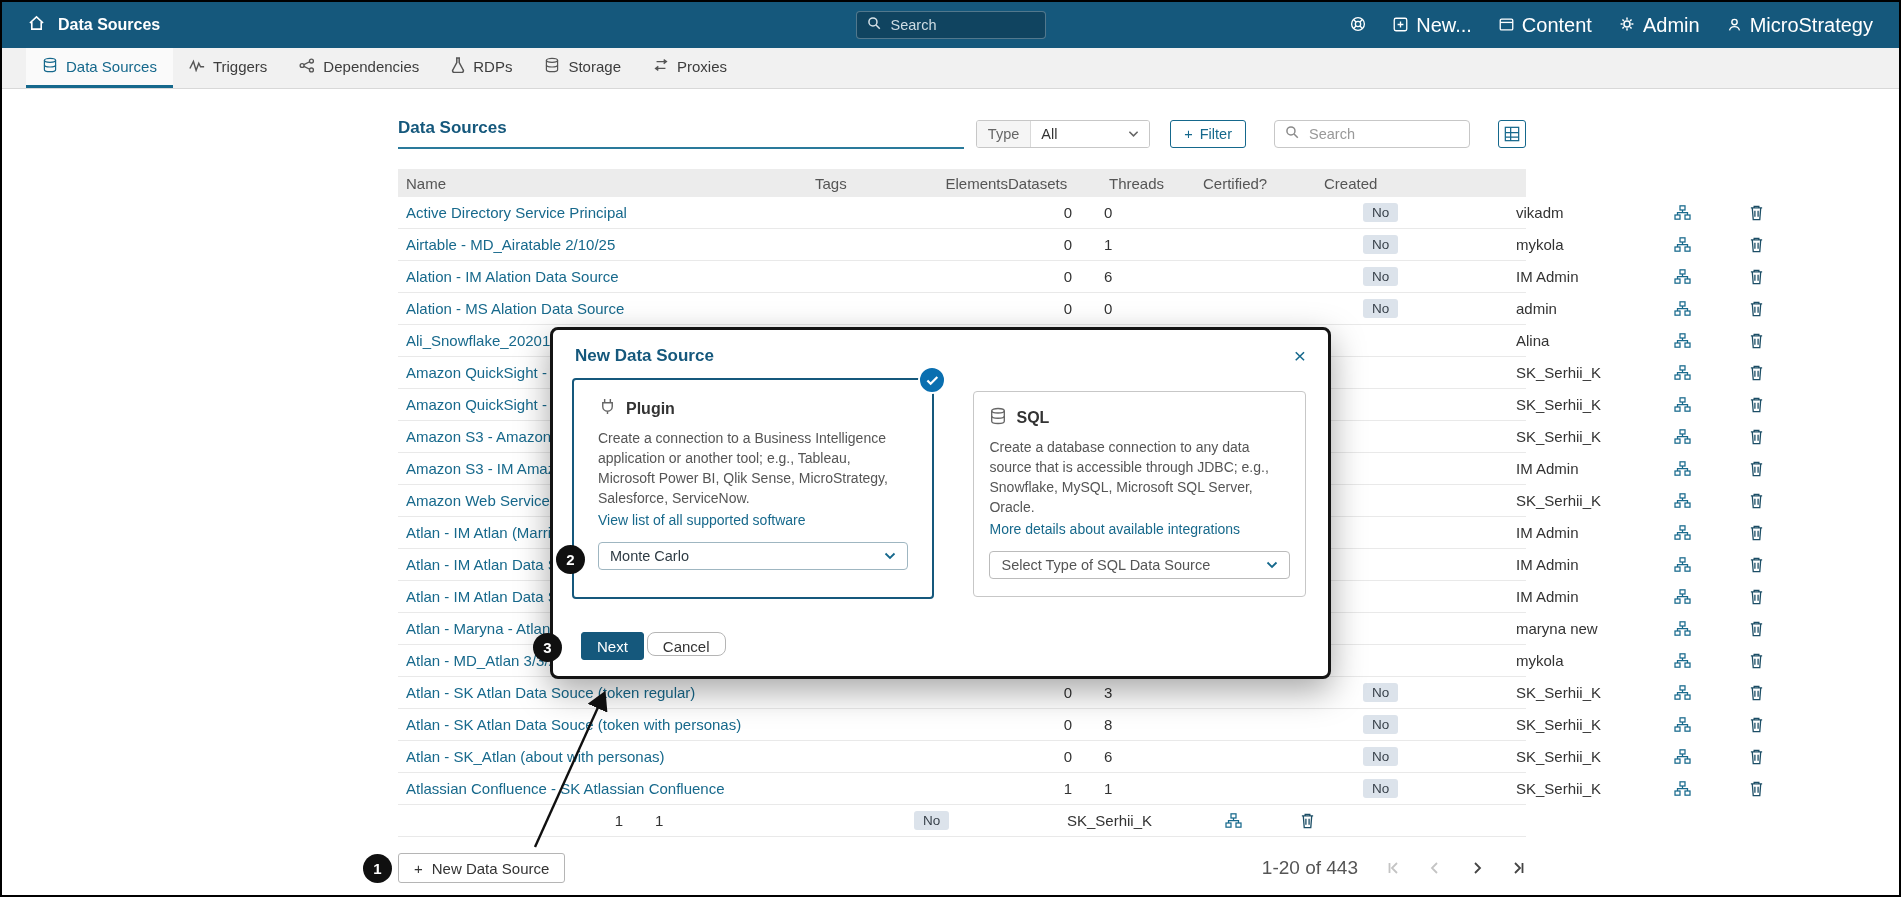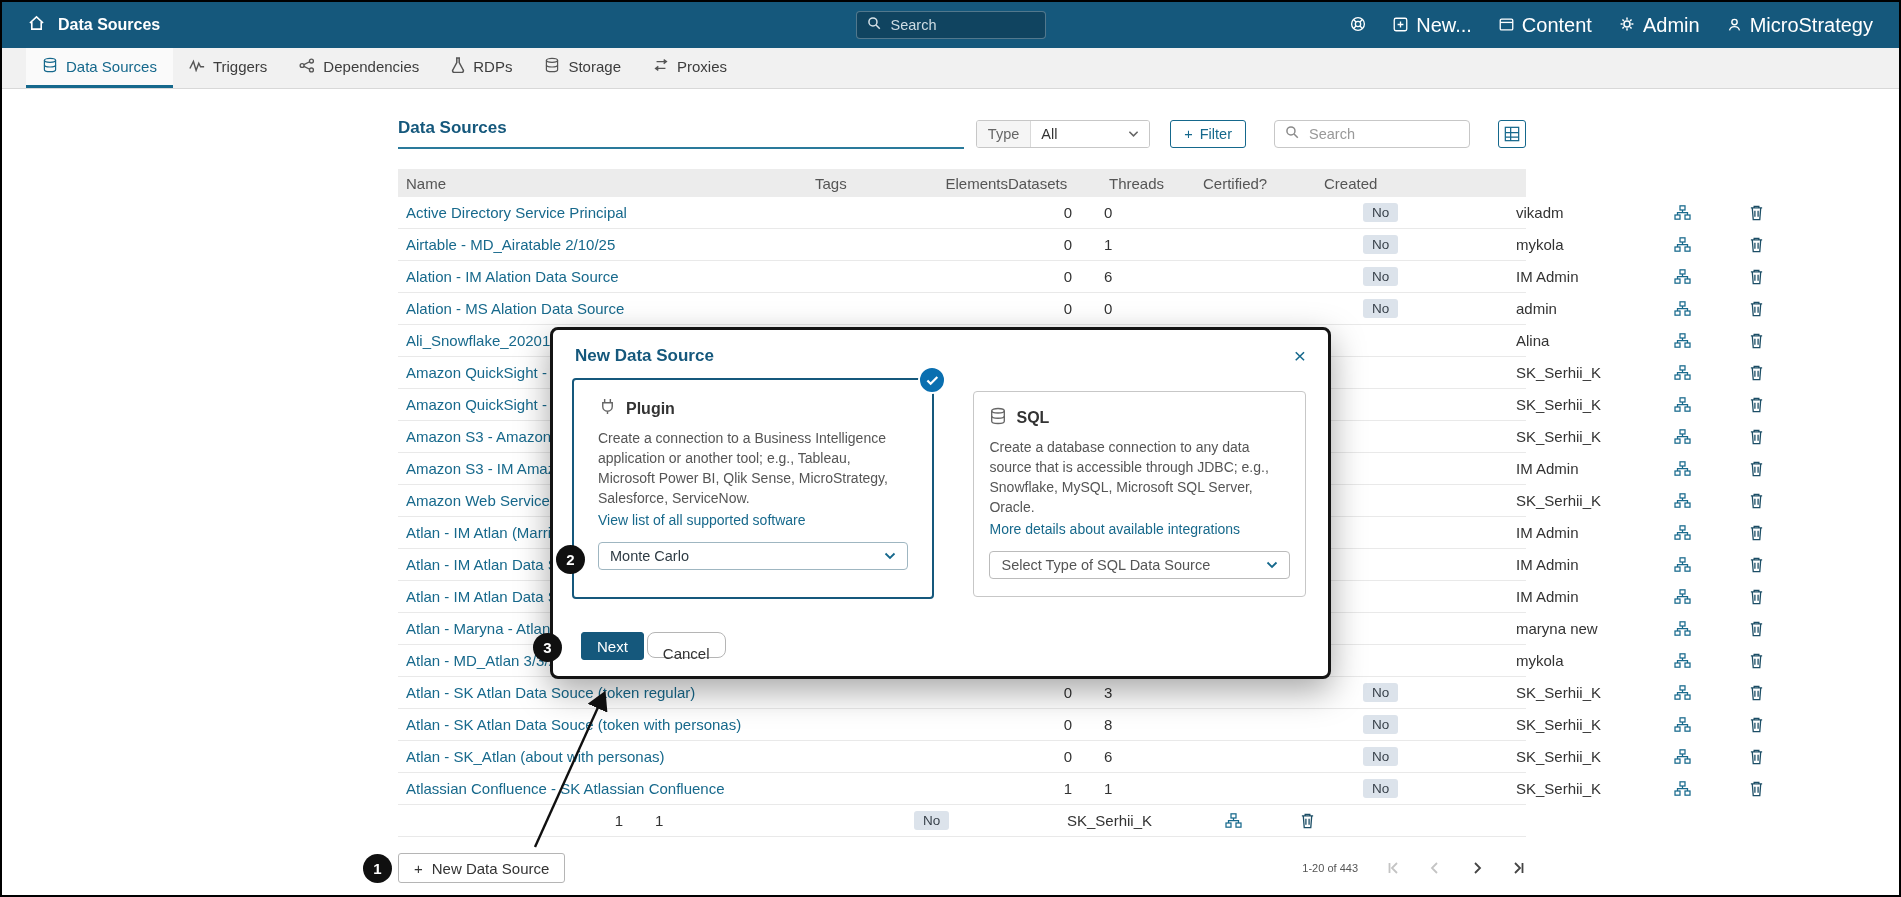--- a/index.html
+++ b/index.html
@@ -50,21 +50,21 @@
   .c-cert { width: 121px; }
   .c-created { width: 110px; }
   .c-ico { width: 48px; display: flex; justify-content: center; align-items: center; cursor: pointer; }
   .c-ico2 { width: 36px; display: flex; justify-content: center; align-items: center; cursor: pointer; }
   .tr a { color: #17698c; text-decoration: none; cursor: pointer; }
   .badge { display: inline-block; background: #dce3eb; color: #39424b; font-size: 13.5px; padding: 2px 9px; border-radius: 3px; }
 
   
   .table-footer { position: absolute; left: 396px; top: 851px; width: 1128px; display: flex; align-items: center; }
   .new-ds-btn { height: 30px; display: flex; align-items: center; gap: 9px; padding: 0 15px; background: #fff; border: 1px solid #b5b5b5; border-radius: 3px; font-size: 15px; color: #333; cursor: pointer; }
-  .pager { margin-left: auto; display: flex; align-items: center; gap: 28px; color: #555; font-size: 11px; }
+  .pager { margin-left: auto; display: flex; align-items: center; gap: 28px; color: #555; font-size: 19px; }
   .pg-ico { cursor: pointer; display: flex; align-items: center; }
   .pg-ico.disabled { color: #c4c4c4; cursor: default; }
   .pg-ico.on { color: #444; }
 
   
   .modal { position: absolute; left: 548px; top: 325px; width: 781px; height: 352px; background: #fff; border: 3px solid #141414; border-radius: 8px; box-shadow: 0 12px 34px rgba(0,0,0,.35); z-index: 10; }
   .modal-head { display: flex; align-items: center; padding: 15px 22px 6px 22px; }
   .modal-title { color: #15587c; font-weight: bold; font-size: 17px; }
   .modal-close { margin-left: auto; color: #15688c; font-size: 21px; line-height: 1; cursor: pointer; }
   .cards { position: absolute; left: 19px; top: 48px; right: 22px; display: flex; }
@@ -73,21 +73,21 @@
   .card-sql { width: 334px; height: 206px; border: 1px solid #c7c7c7; padding: 15px 15px; margin-left: 39px; margin-top: 13px; }
   .card-head { display: flex; align-items: center; gap: 9px; font-size: 16px; font-weight: bold; color: #333; }
   .card-desc { font-size: 14px; color: #555; line-height: 1.42; margin-top: 9px; }
   .card-link { font-size: 14px; color: #17698c; margin-top: 3px; display: inline-block; cursor: pointer; }
   .card-select { margin-top: 13px; height: 28px; border: 1px solid #9fb6c1; border-radius: 4px; display: flex; align-items: center; padding: 0 11px; font-size: 14.5px; color: #2e3b44; cursor: pointer; background: #fff; }
   .card-sql .card-select { border-color: #bbb; color: #555; }
   .card-select svg { margin-left: auto; }
   .check-badge { position: absolute; top: -14px; right: -14px; width: 28px; height: 28px; background: #0a6fb0; border: 2px solid #fff; border-radius: 50%; display: flex; align-items: center; justify-content: center; }
   .modal-actions { position: absolute; left: 28px; bottom: 16px; display: flex; gap: 3px; }
   .btn-next { height: 28px; padding: 0 15px; background: #15587c; border: 1px solid #15587c; color: #fff; border-radius: 3px; font-size: 15px; cursor: pointer; font-family: inherit; }
-  .btn-cancel { height: 24px; padding: 12px 15px; background: #fff; border: 1px solid #b5b5b5; color: #333; border-radius: 8px; font-size: 15px; cursor: pointer; font-family: inherit; }
+  .btn-cancel { height: 24px; padding: 5px 15px; background: #fff; border: 1px solid #b5b5b5; color: #333; border-radius: 8px; font-size: 15px; cursor: pointer; font-family: inherit; }
 
   
   .step { position: absolute; width: 29px; height: 29px; background: #101010; color: #fff; border-radius: 50%; display: flex; align-items: center; justify-content: center; font-size: 15px; font-weight: bold; z-index: 30; }
   #step1 { left: 361px; top: 852px; }
   #step2 { left: 554px; top: 543px; }
   #step3 { left: 531px; top: 631px; }
   .arrow-overlay { position: absolute; inset: 0; width: 100%; height: 100%; z-index: 25; pointer-events: none; }
 </style>
 </head>
 <body>

